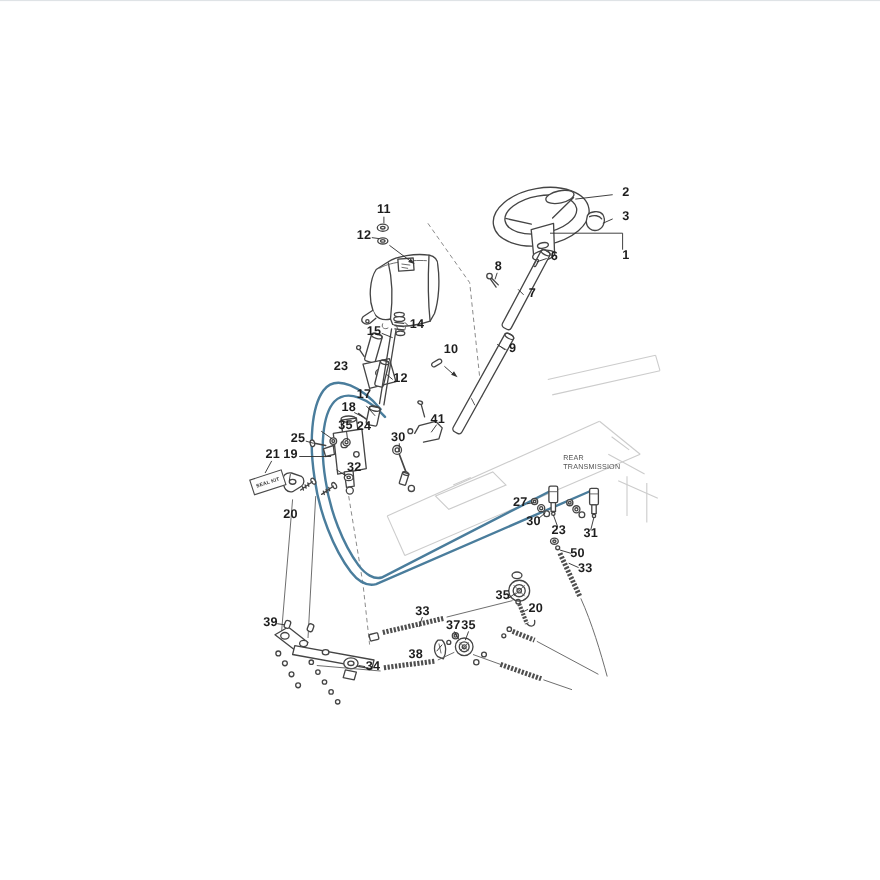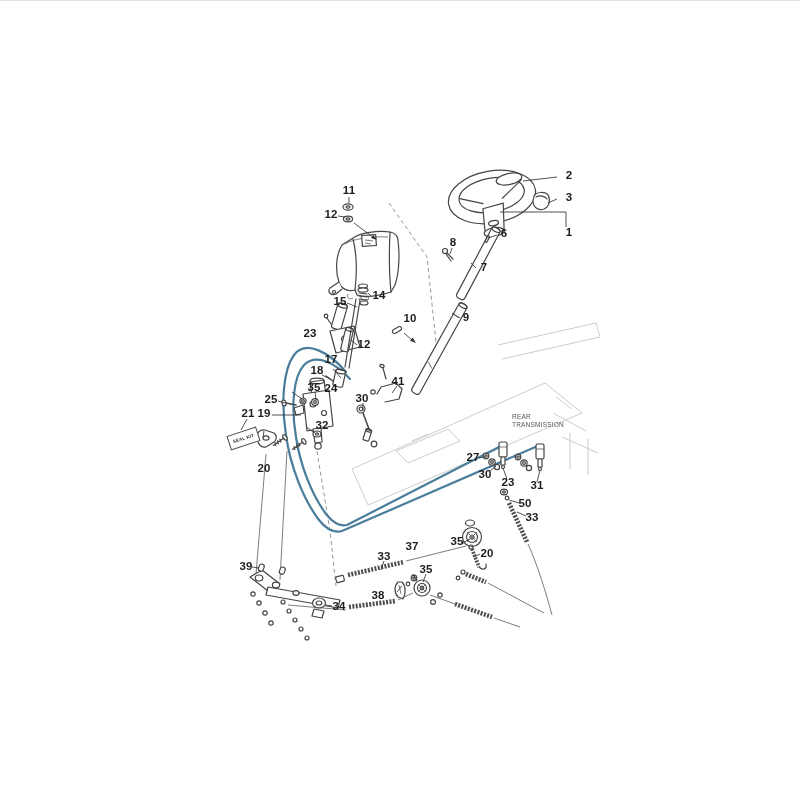--- a/index.html
+++ b/index.html
@@ -403,20 +403,20 @@
       <div class="callout" style="left: 473px; top: 457px;">27</div>
       <div class="callout" style="left: 362px; top: 398px;">30</div>
       <div class="callout" style="left: 537px; top: 485px;">31</div>
       <div class="callout" style="left: 300px; top: 425px; padding-left: 44px;">32</div>
       <div class="callout" style="left: 532px; top: 517px;">33</div>
       <div class="callout" style="left: 384px; top: 556px;">33</div>
       <div class="callout" style="left: 339px; top: 606px;">34</div>
       <div class="callout" style="left: 457px; top: 541px;">35</div>
       <div class="callout" style="left: 426px; top: 569px;">35</div>
       <div class="callout" style="left: 487px; top: 553px;">20</div>
-      <div class="callout" style="left: 412px; top: 546px;">37</div>
+      <div class="callout" style="left: 412px; top: 569px;">37</div>
       <div class="callout" style="left: 378px; top: 595px;">38</div>
       <div class="callout" style="left: 246px; top: 566px; text-align: right;">39</div>
       <div class="callout" style="left: 525px; top: 503px;">50</div>
       <div class="callout" style="left: 398px; top: 381px;">41</div>
     </div>
 
 </div>
 
 </body></html>

